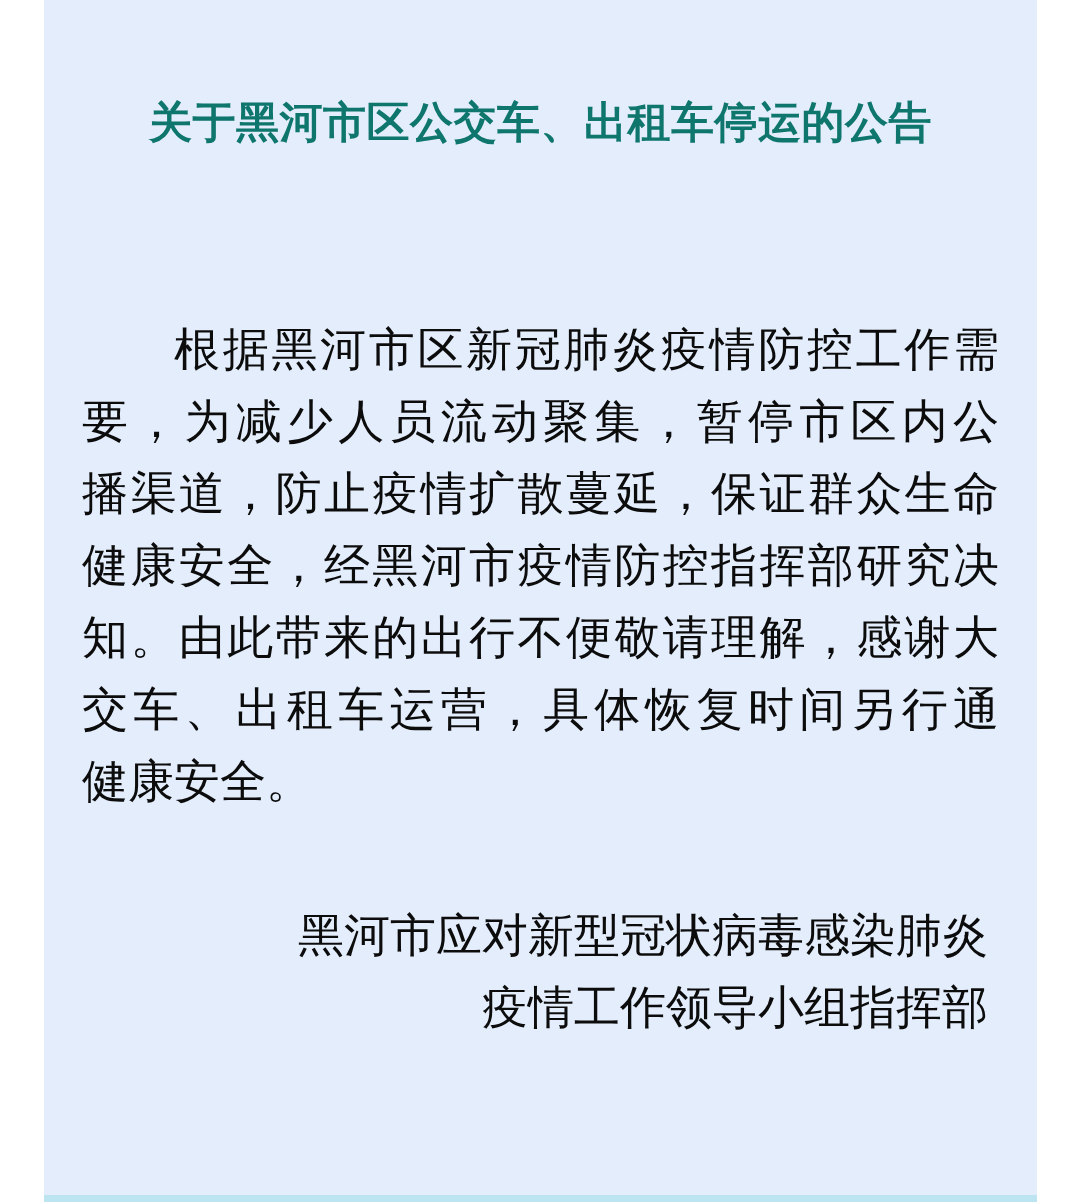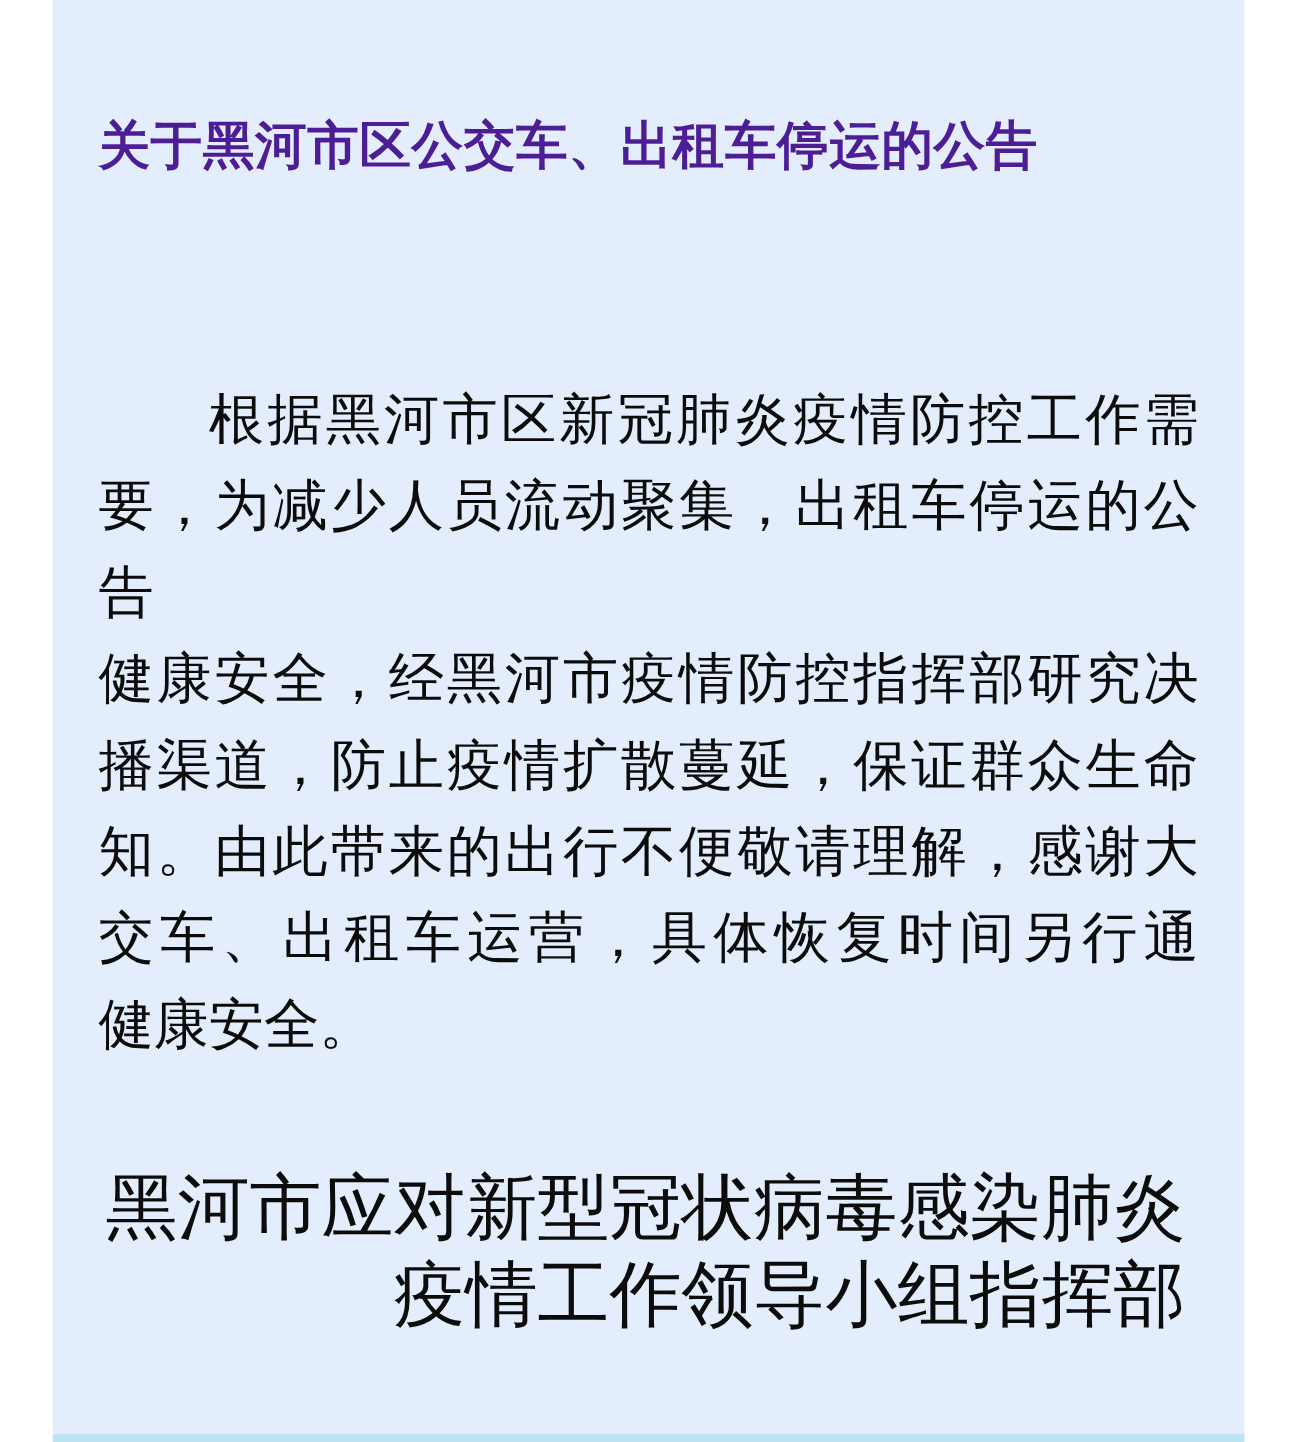--- a/index.html
+++ b/index.html
@@ -26,57 +26,57 @@
     border-bottom: 7px solid var(--bottom-edge);
     padding: 0 38px;
     overflow: hidden;
     color: var(--text-color);
   }
   .notice-title {
     margin-top: 92px;
     font-size: 43px;
     line-height: 60px;
     font-weight: 800;
-    text-align: left;
+    text-align: center;
     letter-spacing: 0.5px;
-    color: #4c1d95;
+    color: #0f766e;
   }
   .notice-body {
     margin-top: 165px;
     font-size: 46px;
     line-height: 72px;
     font-weight: 500;
     font-family: Liberation Mono, monospace;
   }
   .notice-body .line {
     text-align: justify;
     text-align-last: justify;
   }
   .notice-body .line:first-child { text-indent: 2em; }
   .notice-body .line:last-child { text-align-last: left; }
   .notice-signature {
     margin-top: 78px;
     margin-right: 11px;
-    font-size: 60px;
+    font-size: 46px;
     line-height: 72px;
     font-weight: 500;
   }
   .notice-signature .line { text-align: right; }
 </style>
 </head>
 <body>
 
 <div class="notice-card">
   <h1 class="notice-title">关于黑河市区公交车、出租车停运的公告</h1>
 
   <div class="notice-body">
       <div class="line">根据黑河市区新冠肺炎疫情防控工作需</div>
-      <div class="line">要，为减少人员流动聚集，出租车停运的公告</div>
+      <div class="line">要，为减少人员流动聚集，暂停市区内公</div>
+      <div class="line">播渠道，防止疫情扩散蔓延，保证群众生命</div>
       <div class="line">健康安全，经黑河市疫情防控指挥部研究决</div>
-      <div class="line">播渠道，防止疫情扩散蔓延，保证群众生命</div>
       <div class="line">知。由此带来的出行不便敬请理解，感谢大</div>
       <div class="line">交车、出租车运营，具体恢复时间另行通</div>
       <div class="line">健康安全。</div>
     </div>
 
   <div class="notice-signature">
       <div class="line">黑河市应对新型冠状病毒感染肺炎</div>
       <div class="line">疫情工作领导小组指挥部</div>
     </div>
 </div>

